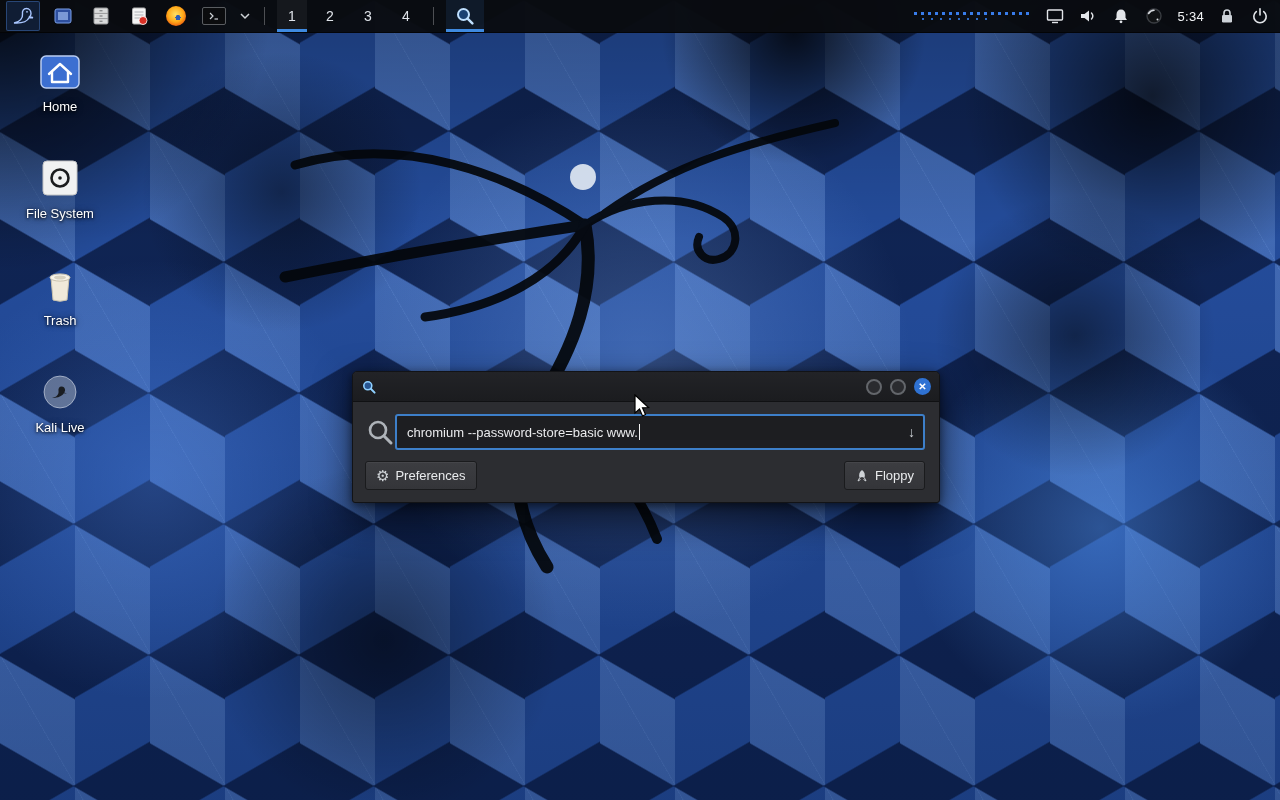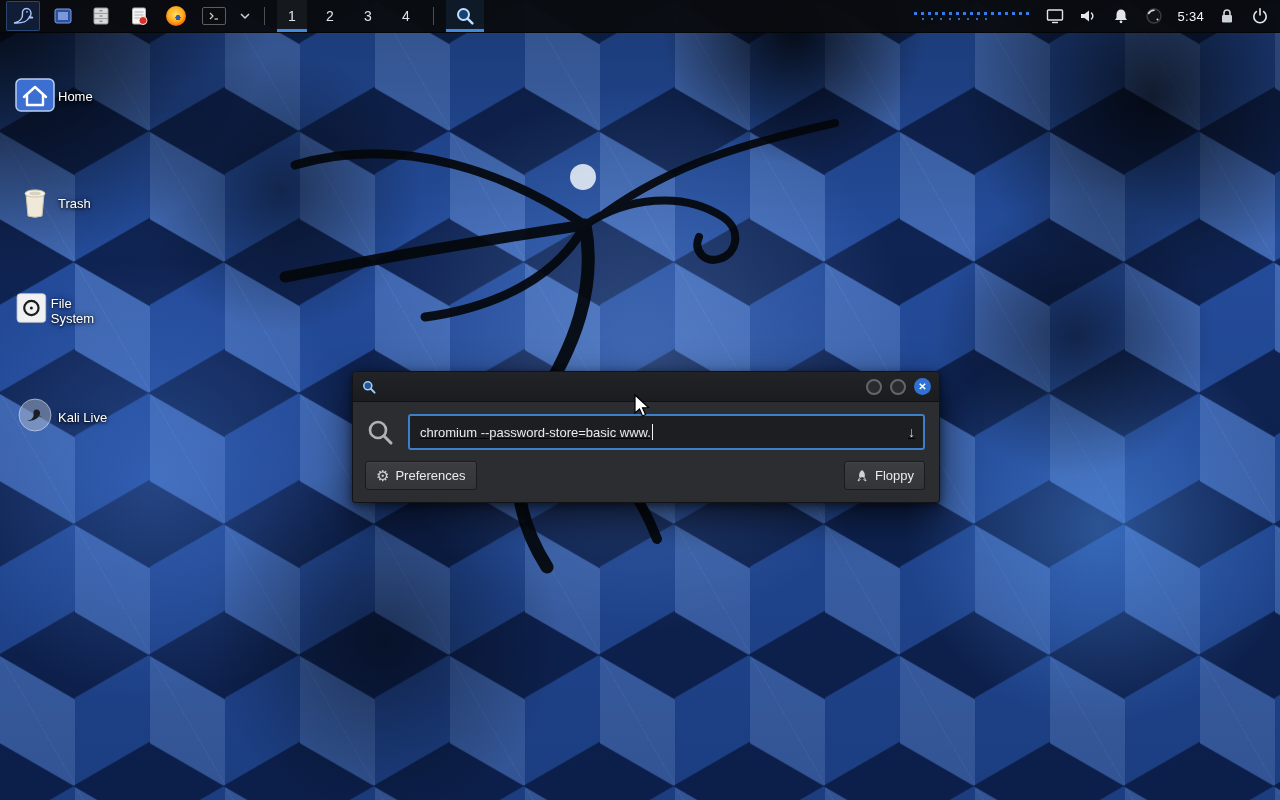--- a/index.html
+++ b/index.html
@@ -54,37 +54,37 @@
     display:flex;align-items:center;justify-content:center;}
   .tray{margin-left:auto;display:flex;align-items:center;gap:13px;padding-right:4px;}
   .dashes{width:118px;height:9px;opacity:.95;
     background-image:
       repeating-linear-gradient(90deg,#3b82f6 0 3px,transparent 3px 7px),
       repeating-linear-gradient(90deg,#2f6fd0 0 2px,transparent 2px 9px);
     background-size:100% 3px,60% 2px;background-position:0 0,8px 6px;background-repeat:no-repeat;}
   .clock{color:#f2f4f6;font-size:13px;letter-spacing:.3px;}
   
   .desk{position:absolute;left:12px;top:48px;z-index:2;display:flex;flex-direction:column;}
-  .dicon{width:96px;height:92px;margin-bottom:15px;display:flex;flex-direction:row;
+  .dicon{width:96px;height:92px;margin-bottom:15px;display:flex;flex-direction:column;
     align-items:center;justify-content:flex-start;}
   .dicon .lbl{margin-top:5px;font-size:13px;color:#fff;text-shadow:0 1px 3px rgba(0,0,0,.95),0 0 6px rgba(0,0,0,.6);}
   
   .dlg{position:absolute;left:352px;top:371px;width:586px;z-index:20;border-radius:5px 5px 3px 3px;
     box-shadow:0 14px 36px rgba(0,0,0,.6),0 2px 8px rgba(0,0,0,.5);background:#2c2d31;
     border:1px solid #121316;}
   .tbar{position:relative;height:29px;background:linear-gradient(#222327,#1b1c1f);
     border-bottom:1px solid #101113;border-radius:4px 4px 0 0;display:flex;align-items:center;padding:0 8px;}
   .tbar .ttl{position:absolute;left:0;right:0;text-align:center;color:#eceef1;
     font-size:12.5px;font-weight:bold;pointer-events:none;}
   .tctrl{margin-left:auto;display:flex;align-items:center;gap:8px;z-index:2;}
   .circ{width:16px;height:16px;border-radius:50%;border:2px solid #63666b;background:#2a2b2f;box-sizing:border-box;}
   .circ.close{border:none;background:#2f72d3;color:#fff;font-size:10px;font-weight:bold;
     display:flex;align-items:center;justify-content:center;width:17px;height:17px;}
   .dbody{padding:12px 14px 12px 12px;}
-  .row1{display:flex;align-items:center;gap:13px;text-decoration:underline;}
+  .row1{display:flex;align-items:center;gap:0;}
   .cmd-input{flex:1;height:32px;background:#1d1e21;border:2px solid #3d7fc9;border-radius:3px;
     display:flex;align-items:center;padding:0 8px 0 10px;color:#e9eaec;font-size:13px;}
   .caret{width:1.5px;height:16px;background:#f2f2f2;margin-left:1px;}
   .cmd-arrow{margin-left:auto;color:#cfd3d7;font-size:14px;padding-left:8px;}
   .row2{display:flex;justify-content:space-between;margin-top:11px;}
   .btn{height:27px;display:inline-flex;align-items:center;gap:6px;padding:0 10px;
     background:linear-gradient(#3c3d41,#343539);border:1px solid #1a1b1d;border-radius:3px;
     color:#e8eaec;font-size:13px;box-shadow:inset 0 1px 0 rgba(255,255,255,.05);}
   .gear{font-size:15px;color:#cfd3d7;line-height:1;}
   
@@ -206,33 +206,33 @@
   <div class="dicon">
     <svg width="46" height="46" viewBox="0 0 46 46">
       <rect x="4" y="8" width="38" height="32" rx="5" fill="#3c6fd1" stroke="#b9cdf2" stroke-width="1.5"></rect>
       <path d="M12 26 L23 16 L34 26" fill="none" stroke="#fff" stroke-width="2.4" stroke-linecap="round" stroke-linejoin="round"></path>
       <path d="M15 24 V34 H31 V24" fill="none" stroke="#fff" stroke-width="2.4" stroke-linejoin="round"></path>
     </svg>
     <span class="lbl">Home</span>
   </div>
   <div class="dicon">
     <svg width="46" height="46" viewBox="0 0 46 46">
+      <rect x="6" y="6" width="34" height="34" rx="4" fill="#f0f1f2" stroke="#c3c4c6"></rect>
+      <circle cx="23" cy="23" r="8.5" fill="none" stroke="#1b1c1e" stroke-width="2.6"></circle>
+      <circle cx="23" cy="23" r="1.8" fill="#1b1c1e"></circle>
+    </svg>
+    <span class="lbl">File System</span>
+  </div>
+  <div class="dicon">
+    <svg width="46" height="46" viewBox="0 0 46 46">
       <path d="M14 16 L32 16 L30 38 Q23 40.5 16 38 Z" fill="#efe9da" stroke="#c9c2ae"></path>
       <ellipse cx="23" cy="15.5" rx="10" ry="3.6" fill="#f8f4e9" stroke="#c9c2ae"></ellipse>
       <ellipse cx="23" cy="15.5" rx="6" ry="2" fill="#d8d2c0"></ellipse>
     </svg>
     <span class="lbl">Trash</span>
-  </div>
-  <div class="dicon">
-    <svg width="46" height="46" viewBox="0 0 46 46">
-      <rect x="6" y="6" width="34" height="34" rx="4" fill="#f0f1f2" stroke="#c3c4c6"></rect>
-      <circle cx="23" cy="23" r="8.5" fill="none" stroke="#1b1c1e" stroke-width="2.6"></circle>
-      <circle cx="23" cy="23" r="1.8" fill="#1b1c1e"></circle>
-    </svg>
-    <span class="lbl">File System</span>
   </div>
   <div class="dicon">
     <svg width="46" height="46" viewBox="0 0 46 46">
       <circle cx="23" cy="23" r="16" fill="rgba(185,195,210,.45)" stroke="rgba(230,235,245,.55)"></circle>
       <path d="M15 29c5-1 7-4 6.5-7-.4-2.5.8-4.5 3-4.5s3.6 1.7 3.6 3.6c0 .9-.3 1.7-.9 2.3l2.8 1-3.2-.2c-1.3 2.6-5.4 4.6-11.8 4.8z" fill="#1a1d22"></path>
     </svg>
     <span class="lbl">Kali Live</span>
   </div>
 </div>
 

